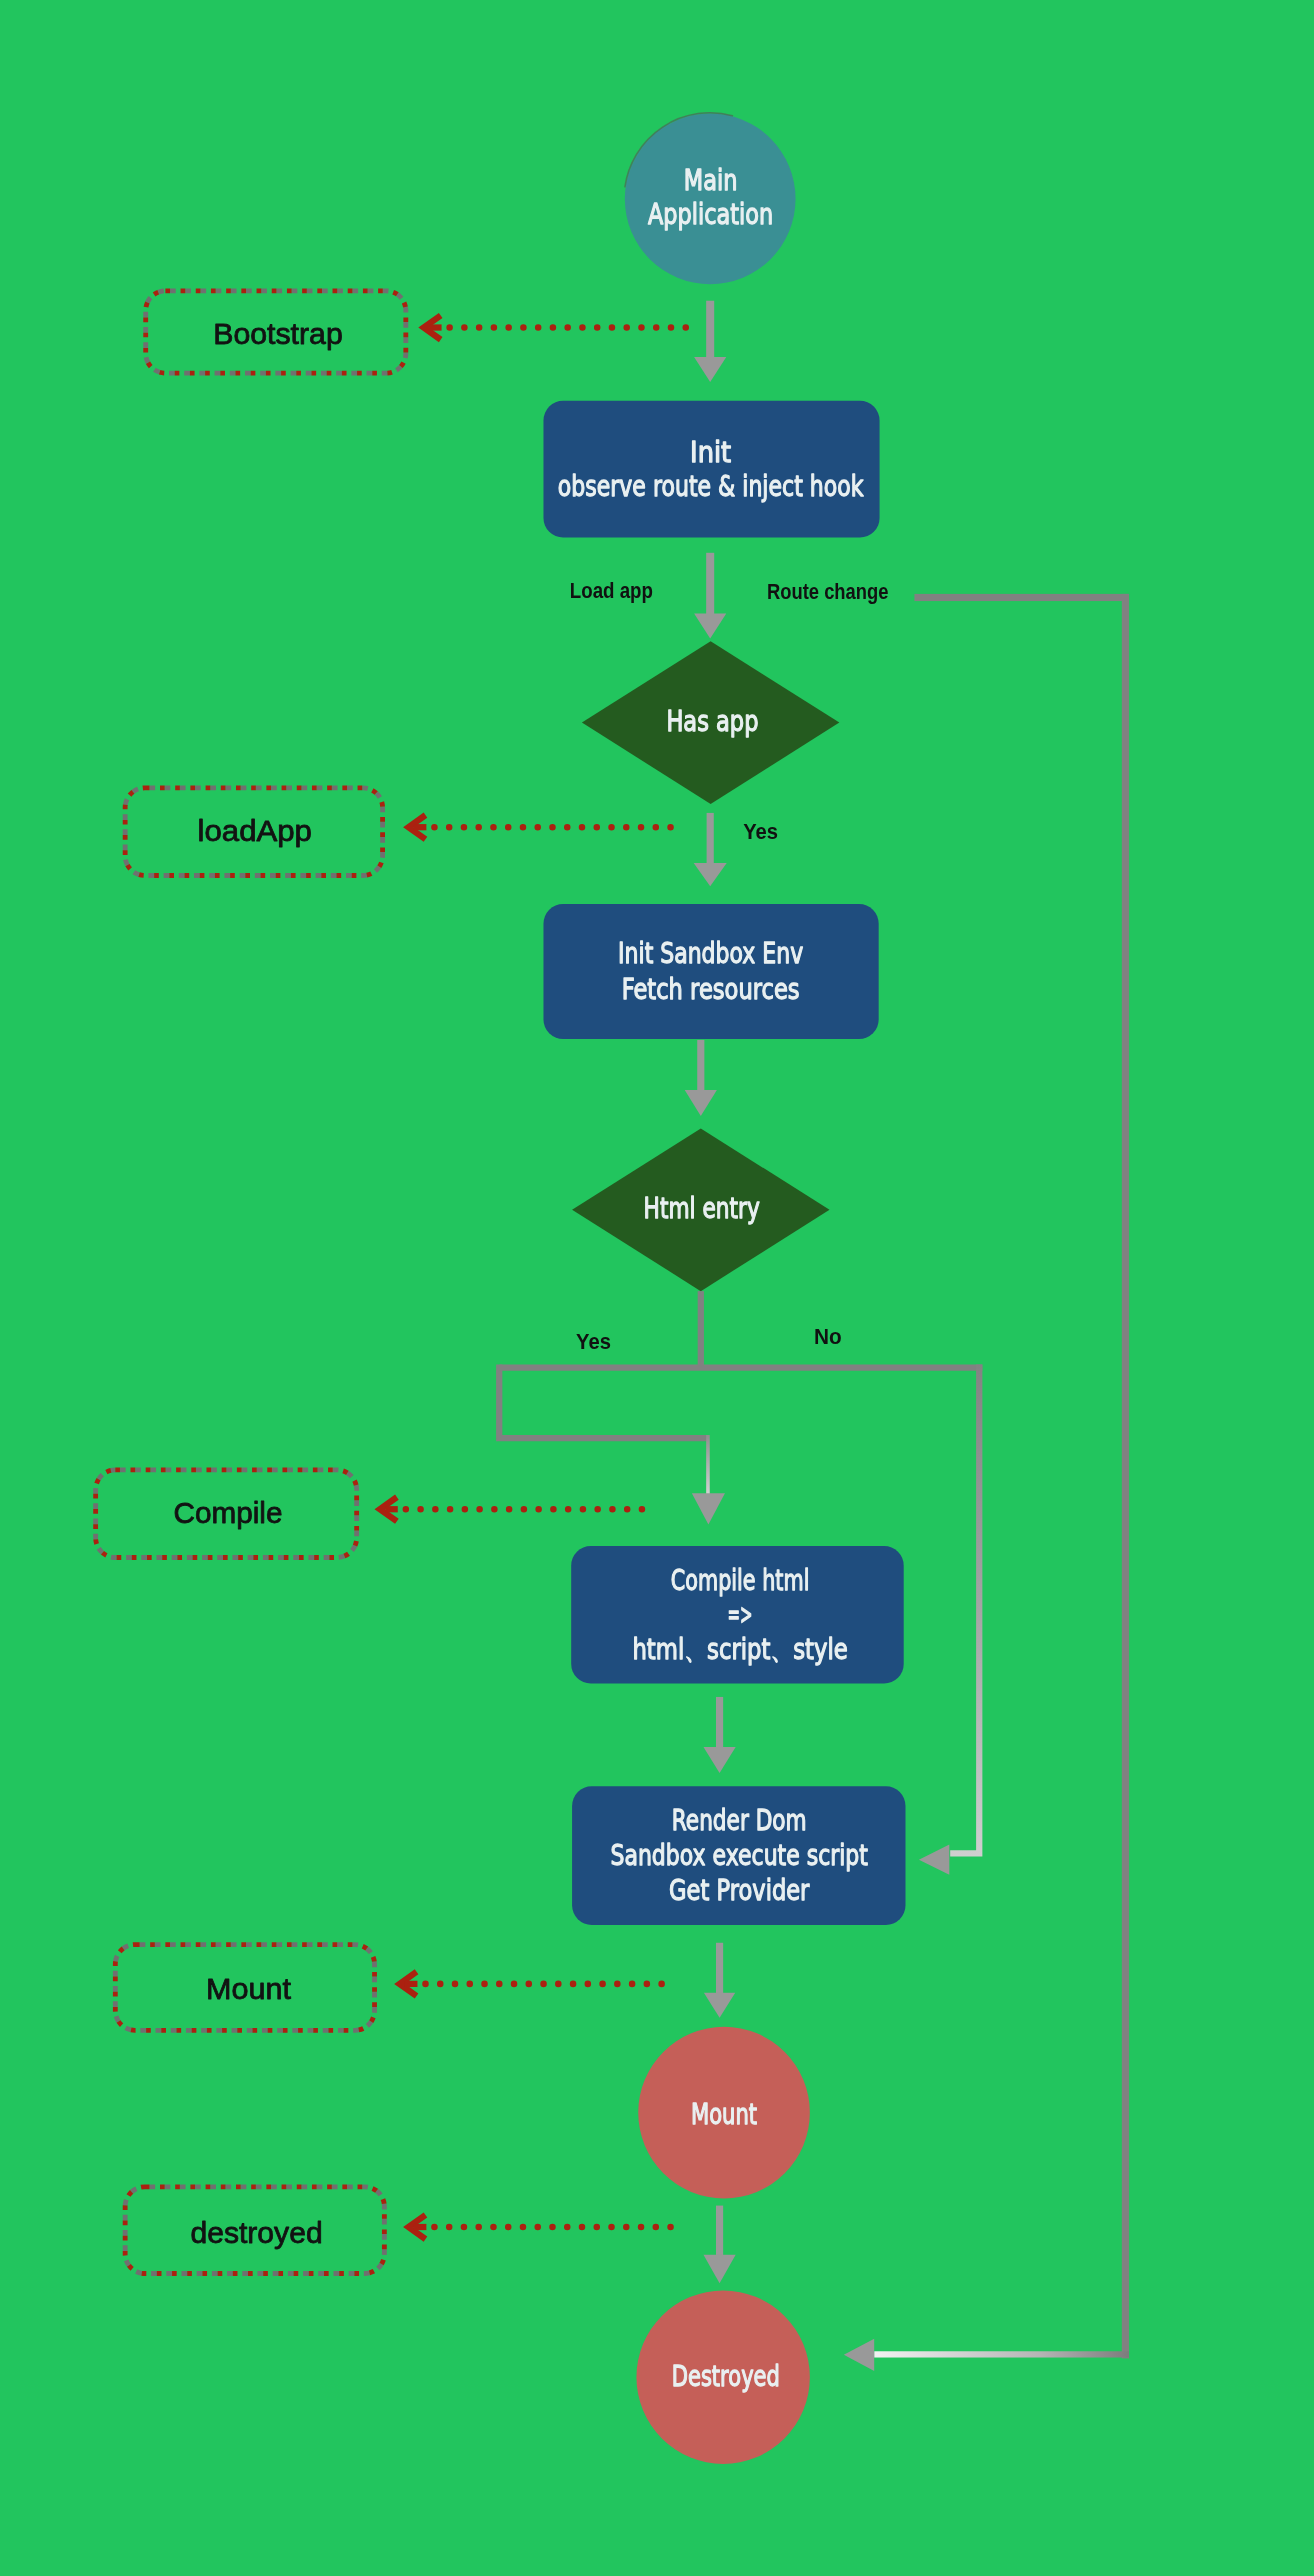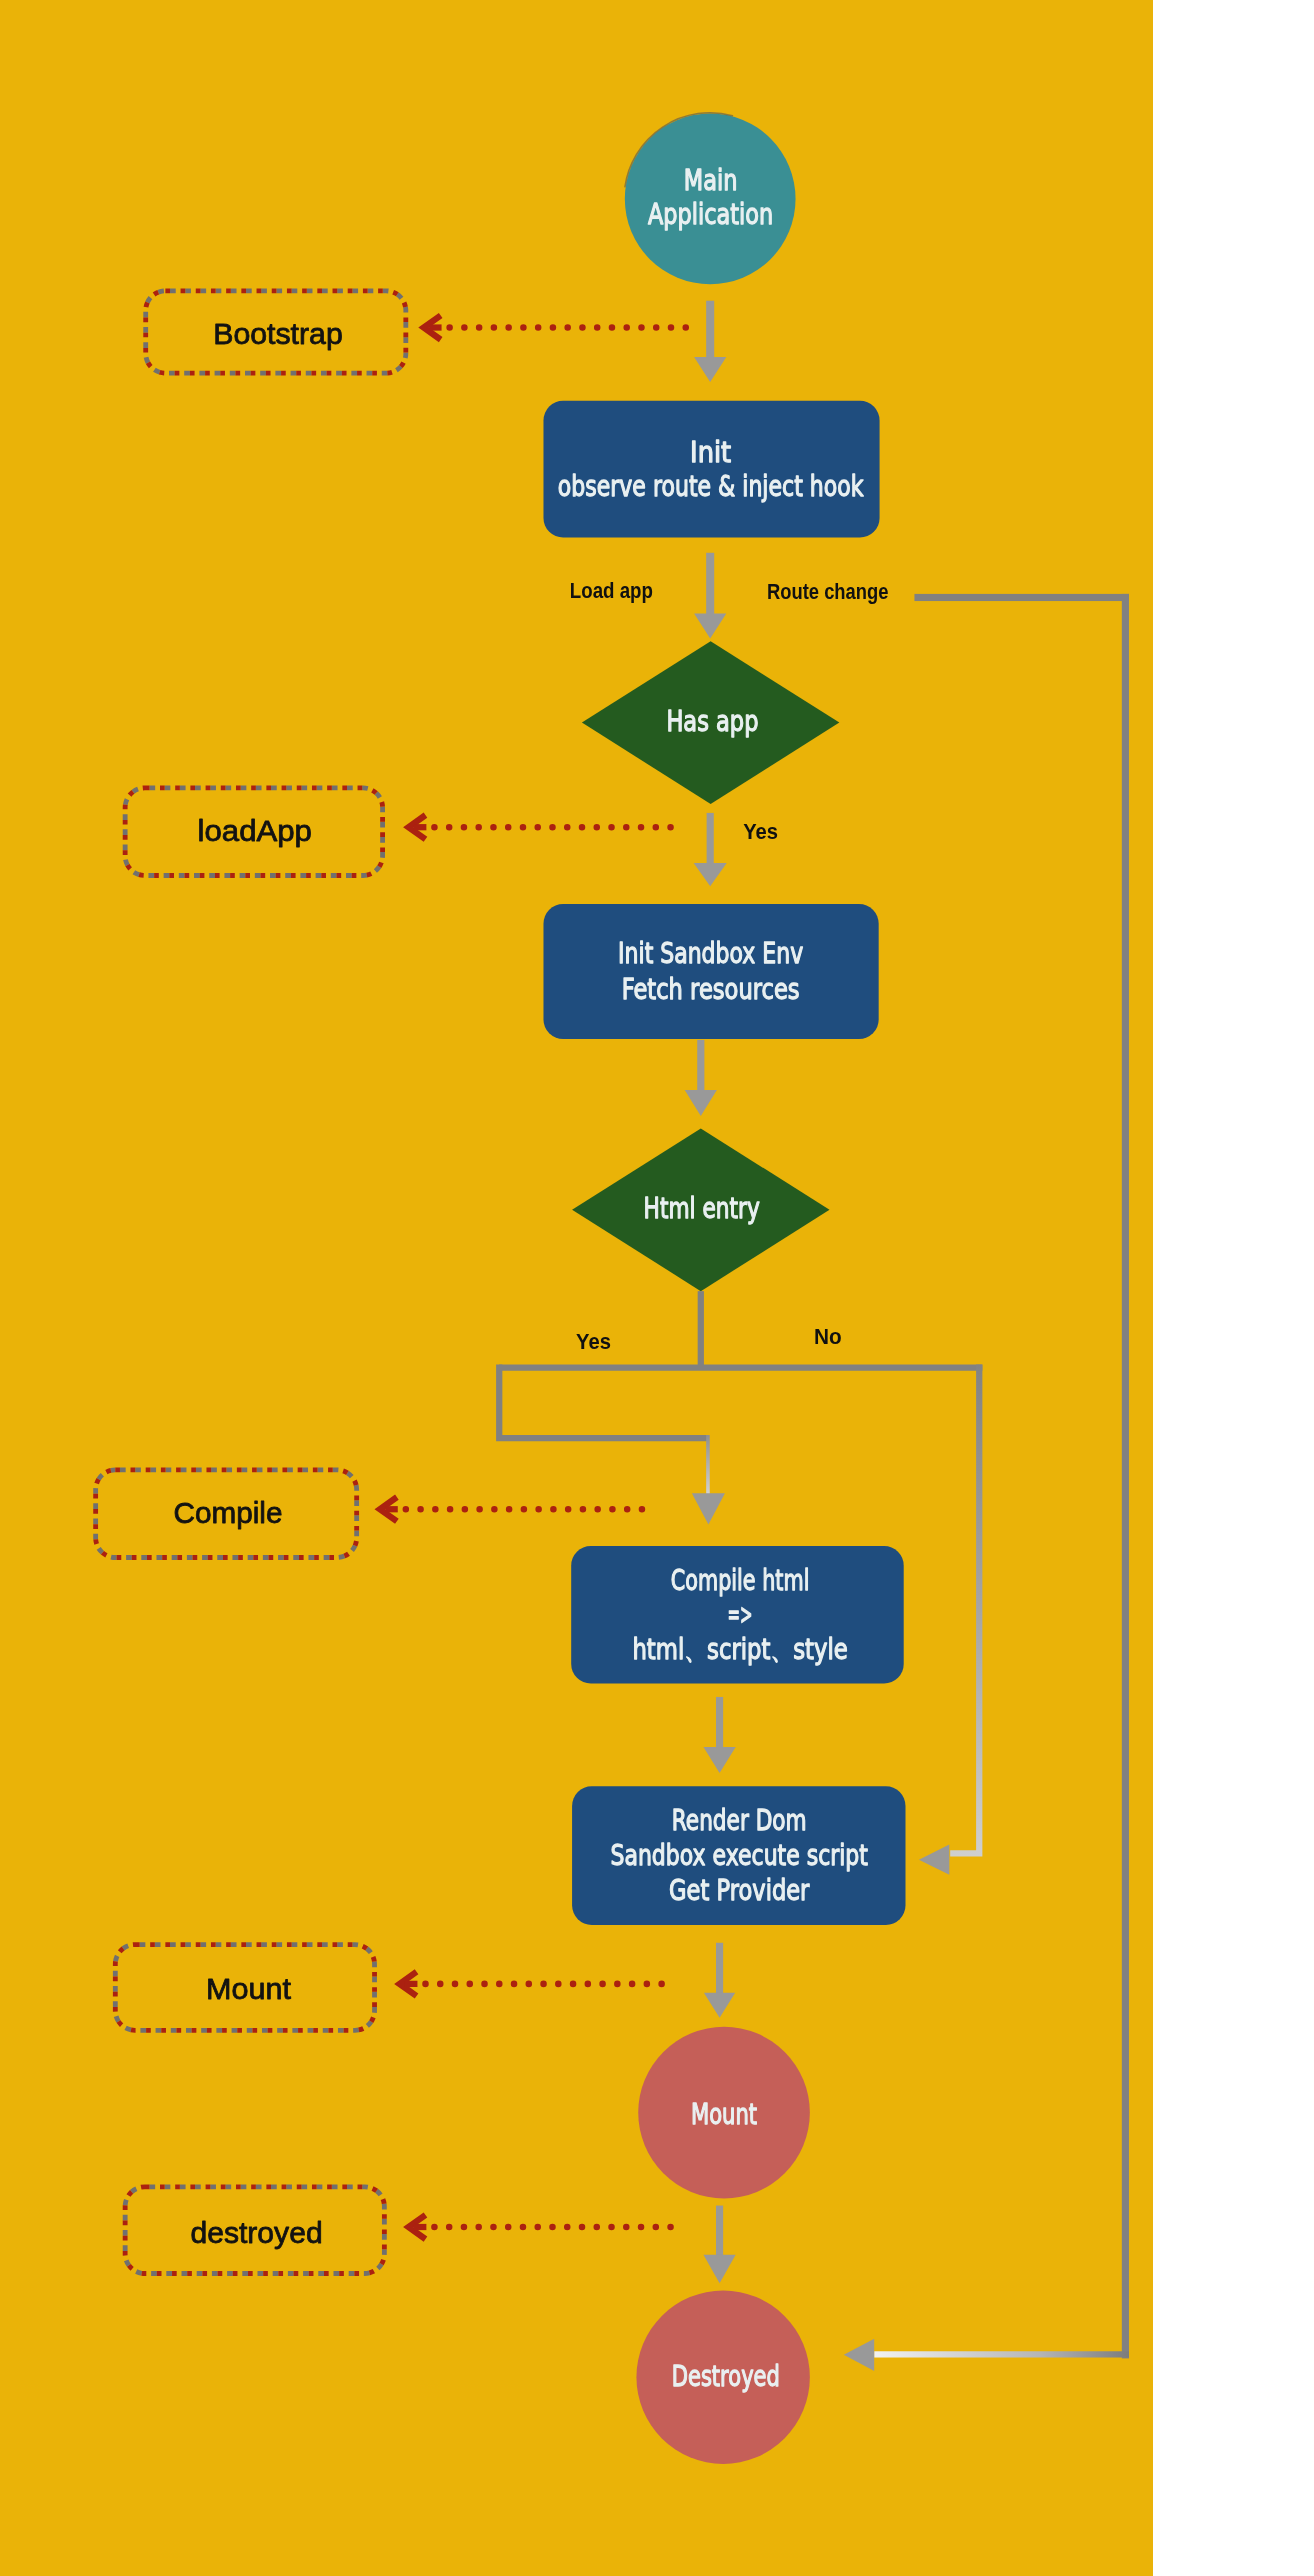--- a/index.html
+++ b/index.html
@@ -1,17 +1,17 @@
 <!DOCTYPE html>
 <html style="font-size:14.3px"><head>
 <meta charset="utf-8">
 <style>
   html,body{margin:0;padding:0;background:#ffffff;}
   body{width:1314px;height:2576px;overflow:hidden;font-family:"DejaVu Sans",sans-serif;}
-  #stage{position:relative;width:1153px;height:2576px;background:#eab308;}
+  #stage{position:relative;width:1314px;height:2576px;background:#22c55e;}
   svg#diagram{position:absolute;left:0;top:0;display:block;}
   .nlabel{font-family:"DejaVu Sans",sans-serif;font-weight:400;font-size:31px;fill:#e9f0f1;text-anchor:middle;paint-order:stroke;stroke:#e9f0f1;stroke-width:1.4px;stroke-linejoin:round;}
   
   .elabel{font-family:"Liberation Sans",sans-serif;font-weight:700;font-size:25px;fill:#111;text-anchor:middle;}
   .alabel{font-family:"Liberation Sans",sans-serif;font-weight:400;font-size:34px;fill:#121212;text-anchor:middle;paint-order:stroke;stroke:#121212;stroke-width:0.9px;stroke-linejoin:round;}
 </style>
 </head>
 <body>
 
 <div id="stage">

